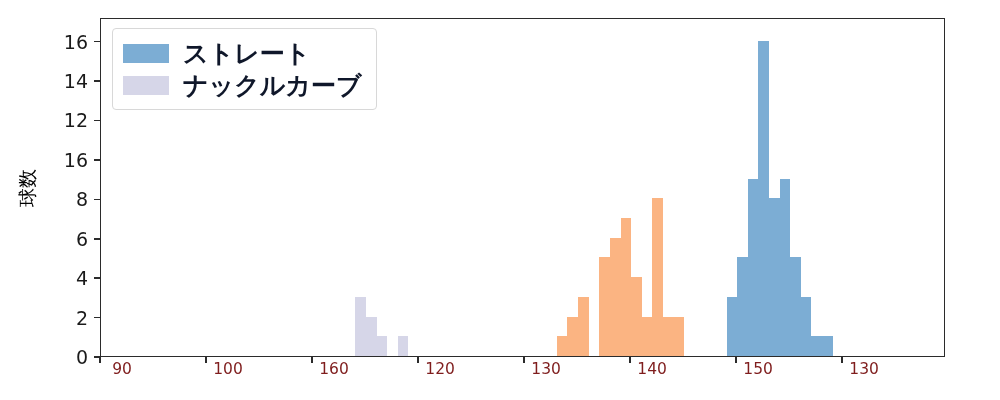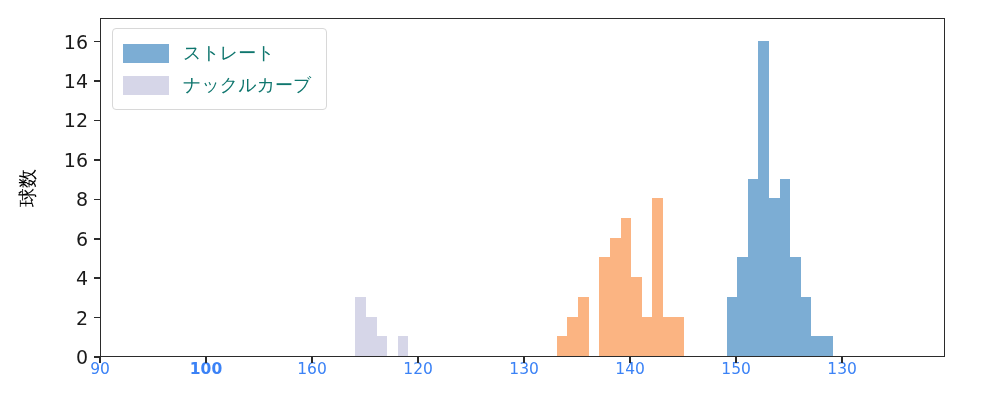--- a/index.html
+++ b/index.html
@@ -27,22 +27,23 @@
     text-align:right;width:30px;
     line-height:1;
   }
   .ytick-mark{
     position:absolute;
     width:6px;height:1.6px;background:#2b2b2b;
   }
   .xtick-label{
     position:absolute;top:362px;
     transform:translateX(-50%);
-    font-size:15.5px;color:#3b82f6;
+    font-size:15.5px;color:#7f1d1d;
     line-height:1;
+    margin-left:22px;
   }
   .xtick-mark{
     position:absolute;top:357px;
     width:1.6px;height:6px;background:#2b2b2b;
   }
   #ylabel{
     position:absolute;
     left:28px;top:188px;
     transform:translate(-50%,-50%) rotate(-90deg);
     font-size:19px;color:#000;
@@ -62,23 +63,24 @@
   .legend-row{
     display:flex;align-items:center;
     height:32px;
   }
   .legend-swatch{
     width:46px;height:19px;
     margin-right:14px;
     flex:0 0 auto;
   }
   .legend-text{
-    font-size:18px;color:#0f766e;
+    font-size:25px;color:#0f172a;
     white-space:nowrap;
     line-height:1;
+    font-weight:bold;
   }
 </style>
 </head>
 <body>
 
 <div id="chart-root">
 
   <div id="ylabel">球数</div>
 
   <div id="y-axis"></div>
@@ -136,21 +138,21 @@
     <div class="ytick-label" style="top: 159.907px; left: 58px;">16</div>
     <div class="ytick-mark" style="top: 159.107px; left: 94px;"></div>
     <div class="ytick-label" style="top: 120.488px; left: 58px;">12</div>
     <div class="ytick-mark" style="top: 119.688px; left: 94px;"></div>
     <div class="ytick-label" style="top: 81.0698px; left: 58px;">14</div>
     <div class="ytick-mark" style="top: 80.2698px; left: 94px;"></div>
     <div class="ytick-label" style="top: 41.6512px; left: 58px;">16</div>
     <div class="ytick-mark" style="top: 40.8512px; left: 94px;"></div>
     <div class="xtick-label" style="left: 100px;">90</div>
     <div class="xtick-mark" style="left: 99.2px;"></div>
-    <div class="xtick-label" style="left: 206.023px; font-weight: bold;">100</div>
+    <div class="xtick-label" style="left: 206.023px;">100</div>
     <div class="xtick-mark" style="left: 205.223px;"></div>
     <div class="xtick-label" style="left: 312.045px;">160</div>
     <div class="xtick-mark" style="left: 311.245px;"></div>
     <div class="xtick-label" style="left: 418.068px;">120</div>
     <div class="xtick-mark" style="left: 417.268px;"></div>
     <div class="xtick-label" style="left: 524.09px;">130</div>
     <div class="xtick-mark" style="left: 523.29px;"></div>
     <div class="xtick-label" style="left: 630.113px;">140</div>
     <div class="xtick-mark" style="left: 629.313px;"></div>
     <div class="xtick-label" style="left: 736.136px;">150</div>

